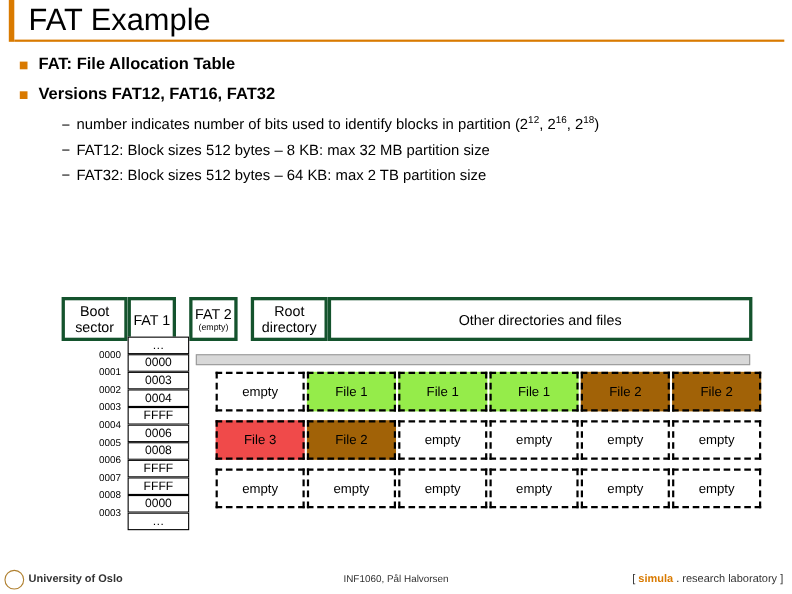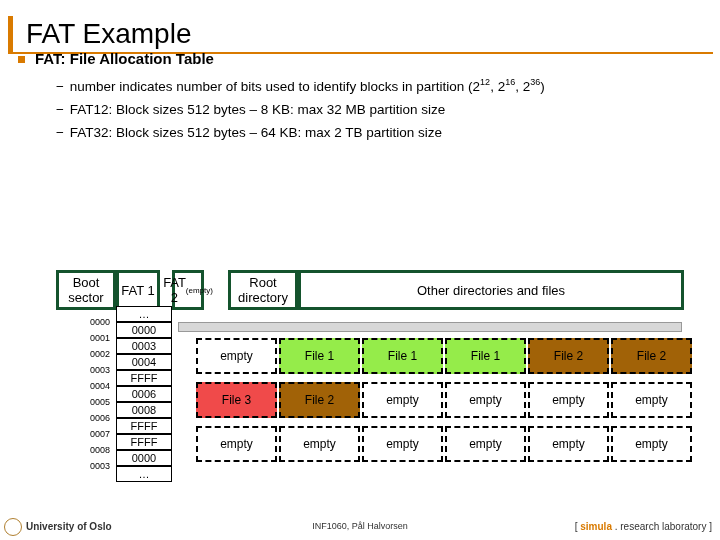--- a/index.html
+++ b/index.html
@@ -1,32 +1,32 @@
 <!DOCTYPE html>
 <html><head>
 <meta charset="utf-8">
 <style>
 *{margin:0;padding:0;box-sizing:border-box;font-family:Arial,sans-serif}
 body{width:720px;height:540px;background:#fff;position:relative;overflow:hidden}
-.topbar{position:absolute;left:0;top:16px;width:628px;height:44px}
+.topbar{position:absolute;left:0;top:0;width:628px;height:44px}
 .topbar .orange{position:absolute;left:8px;top:0;width:5px;height:38px;background:#d97a00}
 .topbar .thin{position:absolute;left:13px;top:36px;width:700px;height:2px;background:#d97a00}
 .title{position:absolute;left:26px;top:2px;font-size:28px;font-weight:400;color:#000}
 .bullets{position:absolute;left:18px;top:50px;width:690px}
 .b1{display:flex;gap:10px;margin-bottom:10px}
 .b1 .sq{width:7px;height:7px;background:#d97a00;margin-top:6px;flex-shrink:0}
 .b1 .txt{font-size:15px;font-weight:700;color:#000}
 .b2{margin-left:38px;margin-bottom:8px;font-size:13.5px;color:#000}
 .b2::before{content:"− ";margin-right:2px}
 sup{font-size:9px}
 .tables{position:absolute;left:56px;top:270px}
 .hdr{position:absolute;display:flex;align-items:center;justify-content:center;text-align:center;font-size:13px;border:3px solid #14532d;background:#fff}
 .hdr.boot{left:0;top:0;width:60px;height:40px}
 .hdr.fat1{left:60px;top:0;width:44px;height:40px}
-.hdr.fat2{left:116px;top:0;width:32px;height:40px;flex-direction:row}
+.hdr.fat2{left:116px;top:0;width:44px;height:40px;flex-direction:column}
 .hdr.fat2 .sub{font-size:8px}
 .hdr.root{left:172px;top:0;width:70px;height:40px}
 .hdr.other{left:242px;top:0;width:386px;height:40px}
 .gray{position:absolute;left:122px;top:52px;width:504px;height:10px;background:#d8d8d8;border:1px solid #999}
 .idx{position:absolute;font-size:9px;color:#000}
 .fatcell{position:absolute;left:60px;width:56px;height:16px;border:1px solid #000;background:#fff;display:flex;align-items:center;justify-content:center;font-size:11px}
 .pane{position:absolute;width:81px;height:36px;border:2px dashed #000;display:flex;align-items:center;justify-content:center;font-size:12px}
 .pane.file1{background:#95ec4a}
 .pane.file2{background:#a16207}
 .pane.file3{background:#f04a4a}
@@ -45,21 +45,25 @@
   <div class="orange"></div>
   <div class="thin"></div>
   <div class="title">FAT Example</div>
 </div>
 
 <div class="bullets">
   <div class="b1">
     <div class="sq"></div>
     <div class="txt">FAT: File Allocation Table</div>
   </div>
-  <div class="b2">number indicates number of bits used to identify blocks in partition (2<sup>12</sup>, 2<sup>16</sup>, 2<sup>36</sup>)</div>
+  <div class="b1">
+    <div class="sq"></div>
+    <div class="txt">Versions FAT12, FAT16, FAT32</div>
+  </div>
+  <div class="b2">number indicates number of bits used to identify blocks in partition (2<sup>12</sup>, 2<sup>16</sup>, 2<sup>18</sup>)</div>
   <div class="b2">FAT12: Block sizes 512 bytes – 8 KB: max 32 MB partition size</div>
   <div class="b2">FAT32: Block sizes 512 bytes – 64 KB: max 2 TB partition size</div>
 </div>
 
 <div class="tables">
   <div class="hdr boot">Boot sector</div>
   <div class="hdr fat1">FAT 1</div>
   <div class="hdr fat2">
     <span>FAT 2</span>
     <span class="sub">(empty)</span>

